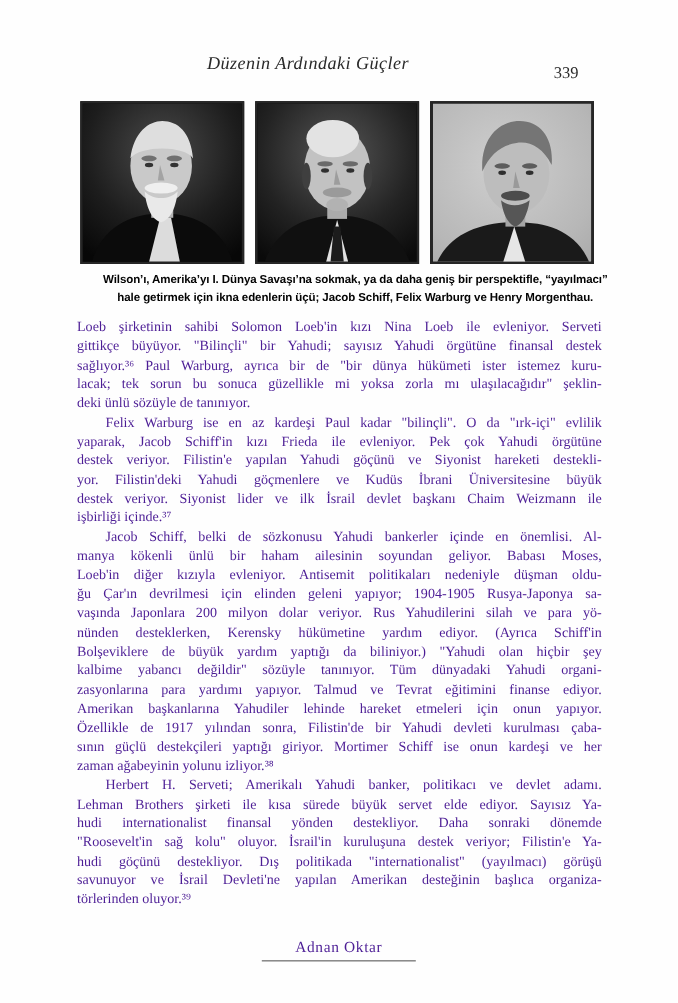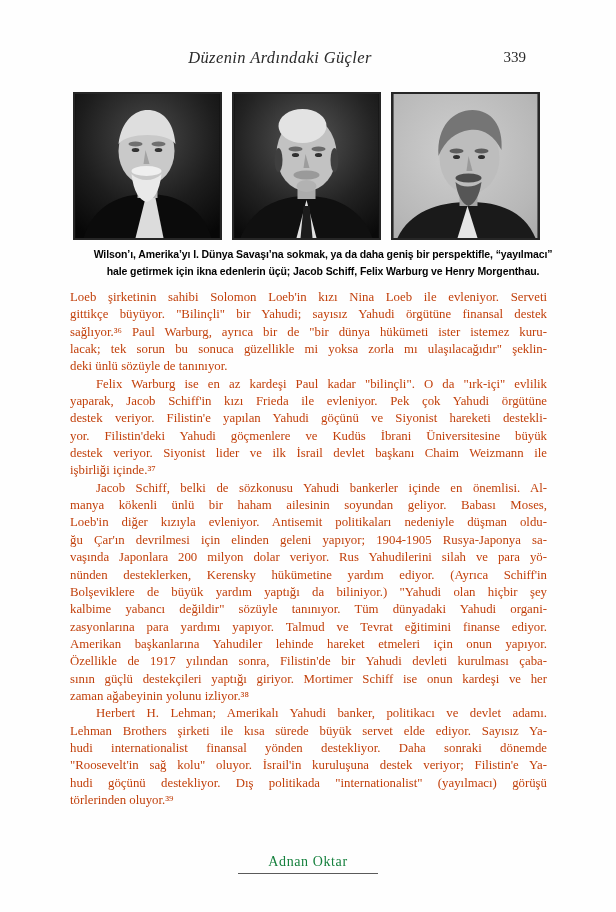--- a/index.html
+++ b/index.html
@@ -6,45 +6,45 @@
   .page {
     position:relative; width:616px; height:912px; background:#fefefe;
     overflow:hidden; font-family:"Liberation Serif", serif;
   }
   .header-title {
     position:absolute; top:48px; left:0; width:100%; text-align:center;
     transform:translateX(-28px);
     font-style:italic; font-size:16.5px; letter-spacing:0.4px; color:#2a2a2a;
   }
   .page-number {
-    position:absolute; top:49px; right:90px;
+    position:absolute; top:59px; right:90px;
     font-size:15px; color:#2a2a2a;
   }
   .photos { position:absolute; top:92px; left:73px; display:flex; gap:10px; }
   .photo {
     width:149px; height:148px; box-sizing:border-box;
     border:2px solid #262626; background:#111;
   }
   .photo svg { display:block; width:100%; height:100%; }
   .caption {
     position:absolute; top:246px; left:0; width:616px; text-align:center;
     font-family:"Liberation Sans", sans-serif; font-weight:700;
     font-size:10.5px; line-height:17px; color:#030303; letter-spacing:-0.1px;margin-left:15px;
   }
   .caption-line { white-space:nowrap; }
   .body-text {
     position:absolute; top:289px; left:70px; width:477px;
-    font-size:12.8px; line-height:17.35px; color:#c2410c;
+    font-size:12.8px; line-height:17.35px; color:#4c1d95;
   }
   .bline { text-align:justify; text-align-last:justify; }
   .bline.pend  { text-align-last:left; }
   .bline.pstart{ text-indent:26px; }
   .footer { position:absolute; top:852px; left:0; width:616px; text-align:center; }
   .author {
-    display:inline-block; font-size:14px; letter-spacing:0.6px; color:#15803d;
+    display:inline-block; font-size:14px; letter-spacing:0.6px; color:#4c1d95;
     padding:0 30px 3px 30px; border-bottom:1.5px solid #5a5a5a;text-align:center;
   }
 </style>
 </head>
 <body>
 
 <div class="page">
 
   <div class="header-title">Düzenin Ardındaki Güçler</div>
   <div class="page-number">339</div>
@@ -154,25 +154,26 @@
       <div class="bline">ğu Çar'ın devrilmesi için elinden geleni yapıyor; 1904-1905 Rusya-Japonya sa-</div>
       <div class="bline">vaşında Japonlara 200 milyon dolar veriyor. Rus Yahudilerini silah ve para yö-</div>
       <div class="bline">nünden desteklerken, Kerensky hükümetine yardım ediyor. (Ayrıca Schiff'in</div>
       <div class="bline">Bolşeviklere de büyük yardım yaptığı da biliniyor.) "Yahudi olan hiçbir şey</div>
       <div class="bline">kalbime yabancı değildir" sözüyle tanınıyor. Tüm dünyadaki Yahudi organi-</div>
       <div class="bline">zasyonlarına para yardımı yapıyor. Talmud ve Tevrat eğitimini finanse ediyor.</div>
       <div class="bline">Amerikan başkanlarına Yahudiler lehinde hareket etmeleri için onun yapıyor.</div>
       <div class="bline">Özellikle de 1917 yılından sonra, Filistin'de bir Yahudi devleti kurulması çaba-</div>
       <div class="bline">sının güçlü destekçileri yaptığı giriyor. Mortimer Schiff ise onun kardeşi ve her</div>
       <div class="bline pend">zaman ağabeyinin yolunu izliyor.³⁸</div>
-      <div class="bline pstart">Herbert H. Lehman; Amerikalı Yahudi banker, politikacı ve devlet adamı.</div>
+      <div class="bline pstart">Herbert H. Serveti; Amerikalı Yahudi banker, politikacı ve devlet adamı.</div>
       <div class="bline">Lehman Brothers şirketi ile kısa sürede büyük servet elde ediyor. Sayısız Ya-</div>
       <div class="bline">hudi internationalist finansal yönden destekliyor. Daha sonraki dönemde</div>
       <div class="bline">"Roosevelt'in sağ kolu" oluyor. İsrail'in kuruluşuna destek veriyor; Filistin'e Ya-</div>
       <div class="bline">hudi göçünü destekliyor. Dış politikada "internationalist" (yayılmacı) görüşü</div>
+      <div class="bline">savunuyor ve İsrail Devleti'ne yapılan Amerikan desteğinin başlıca organiza-</div>
       <div class="bline pend">törlerinden oluyor.³⁹</div>
     </div>
 
   <div class="footer">
     <span class="author">Adnan Oktar</span>
   </div>
 
 </div>
 
 </body></html>

